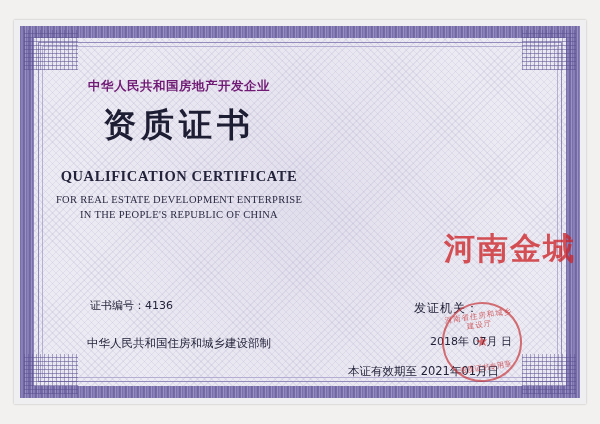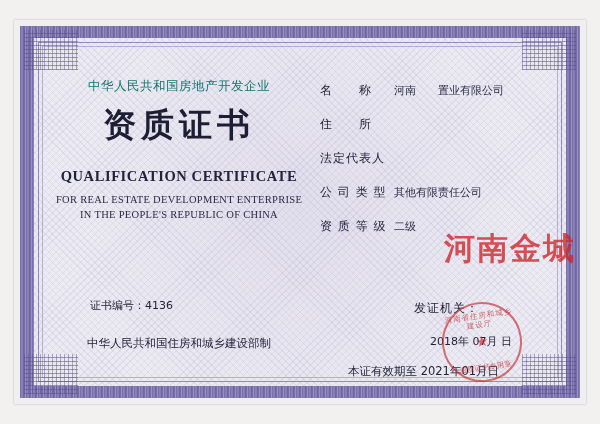--- a/index.html
+++ b/index.html
@@ -87,22 +87,23 @@
     left: 6px;
     top: 26px;
     width: 250px;
     text-align: center;
     color: #2b2b45;
   }
   .org-line {
     font-family: "DejaVu Sans", sans-serif;
     font-size: 12.5px;
     letter-spacing: .5px;
-    color: #0f766e;
-    white-space: nowrap;
+    color: #701a75;
+    white-space: nowrap;
+    font-weight: bold;
   }
   .big-title {
     margin-top: 8px;
     font-family: "DejaVu Sans", sans-serif;
     font-size: 33px;
     font-weight: bold;
     letter-spacing: 5px;
     color: #1d1d33;
   }
   .en1 {
@@ -297,47 +298,20 @@
         <div class="en2">FOR REAL ESTATE DEVELOPMENT ENTERPRISE</div>
         <div class="en3">IN THE PEOPLE'S REPUBLIC OF CHINA</div>
       </div>
 
       <div class="cert-no">
         <span>证书编号：</span><span class="val">4136</span>
       </div>
 
       <div class="issuer-bottom">中华人民共和国住房和城乡建设部制</div>
 
-      <div class="right">
-
-        <div class="field">
-          <div class="lbl">名　　称</div>
-          <div class="val">河南　　置业有限公司</div>
-        </div>
-
-        <div class="field">
-          <div class="lbl">住　　所</div>
-          <div class="val blank"></div>
-        </div>
-
-        <div class="field">
-          <div class="lbl">法定代表人</div>
-          <div class="val blank"></div>
-        </div>
-
-        <div class="field">
-          <div class="lbl">公 司 类 型</div>
-          <div class="val">其他有限责任公司</div>
-        </div>
-
-        <div class="field">
-          <div class="lbl">资 质 等 级</div>
-          <div class="val">二级</div>
-        </div>
-      </div>
 
       <div class="issue-auth">发证机关：</div>
 
       <div class="issue-date">
         <span>2018</span><span>年</span>
         <span>07</span><span>月</span>
         <span></span><span>日</span>
       </div>
 
       <div class="valid-until">

